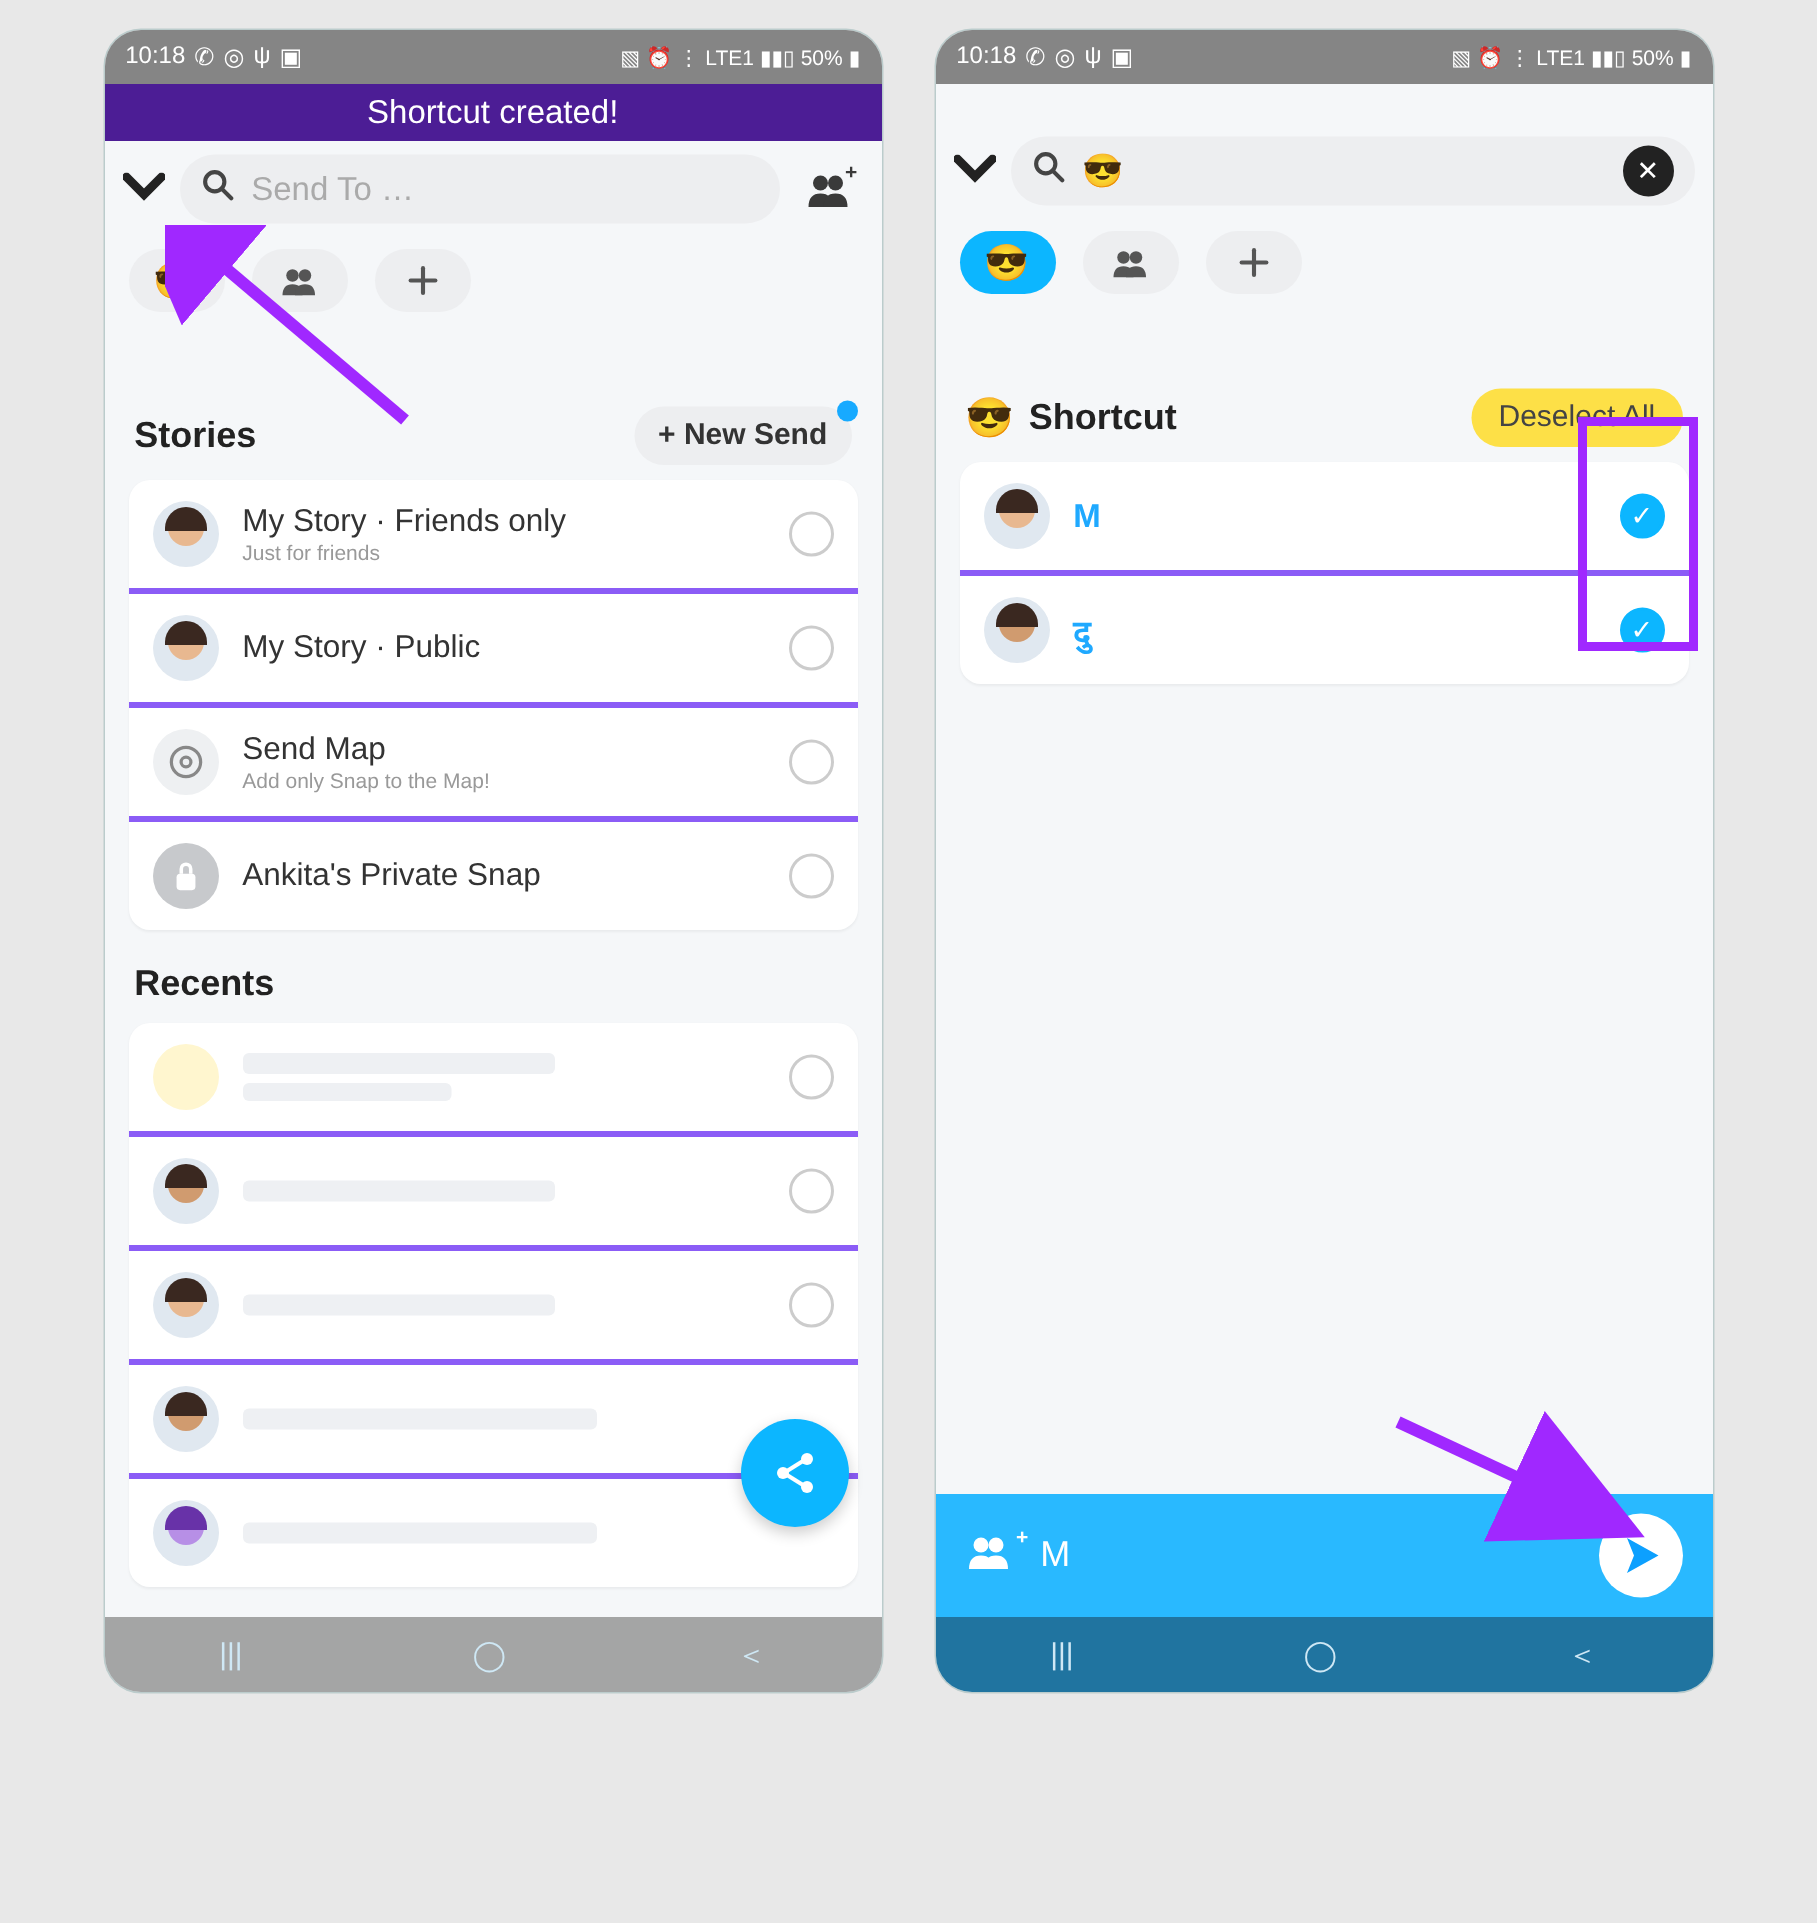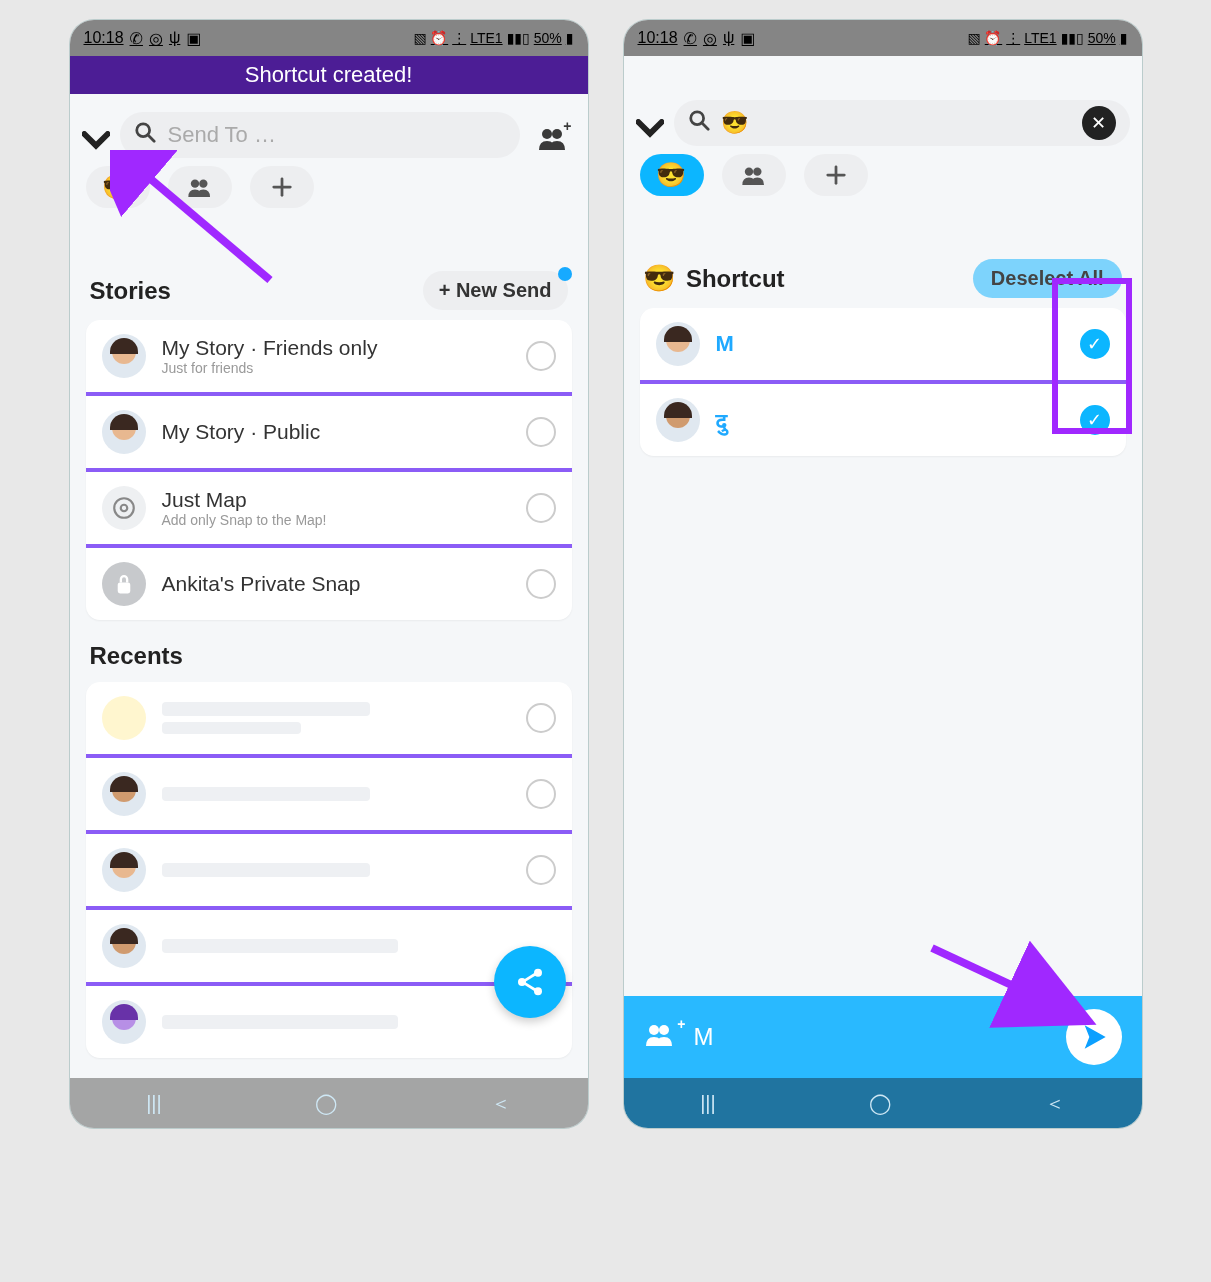--- a/index.html
+++ b/index.html
@@ -1,42 +1,42 @@
 <!DOCTYPE html>
 <html><head>
 <meta charset="utf-8">
 <style>
 * { box-sizing: border-box; margin: 0; padding: 0; }
 body { background: #e8e8e8; font-family: -apple-system, Helvetica, Arial, sans-serif; padding: 20px; display: flex; gap: 36px; justify-content: center; }
 .phone { width: 518px; height: 1108px; background: #f5f7f9; border-radius: 24px; overflow: hidden; position: relative; box-shadow: 0 0 0 1px #bcc; }
-.statusbar { height: 36px; background: #858585; color: #000000; display: flex; align-items: center; justify-content: space-between; padding: 0 14px; font-size: 16px; text-decoration: underline; }
+.statusbar { height: 36px; background: #858585; color: #ffffff; display: flex; align-items: center; justify-content: space-between; padding: 0 14px; font-size: 16px; }
 .status-left { display: flex; align-items: center; gap: 6px; }
 .status-right { display: flex; align-items: center; gap: 4px; font-size: 14px; }
 
 .banner { background: #4c1d95; color: #fff; text-align: center; padding: 6px; font-size: 22px; }
-.header-row { display: flex; align-items: flex-end; padding: 0 12px; height: 64px; gap: 10px; }
+.header-row { display: flex; align-items: center; padding: 0 12px; height: 64px; gap: 10px; }
 .chev-down { font-size: 28px; font-weight: bold; color: #222; }
 .searchbox { flex: 1; background: #edeef0; border-radius: 30px; height: 46px; display: flex; align-items: center; padding: 0 14px; gap: 12px; }
 .searchbox .mag { font-size: 22px; color: #444; }
 .searchbox .placeholder { color: #aaa; font-size: 22px; flex: 1; }
 .searchbox .emoji-input { font-size: 22px; }
 .close-circle { width: 34px; height: 34px; background: #222; border-radius: 50%; color: #fff; display: flex; align-items: center; justify-content: center; font-size: 18px; }
 .group-icon-hdr { width: 46px; height: 40px; display: flex; align-items: center; justify-content: center; font-size: 26px; color: #3a3a3a; position: relative; }
 .group-icon-hdr .plus-sup { position: absolute; top: 0; right: 4px; font-size: 14px; font-weight: bold; }
 
 .chips { display: flex; gap: 18px; padding: 8px 16px; }
 .chip { width: 64px; height: 42px; background: #edeef0; border-radius: 24px; display: flex; align-items: center; justify-content: center; font-size: 22px; color: #444; }
 .chip.active { background: #0cb6ff; }
 .chip .emoji { font-size: 24px; }
 
 .section-header { display: flex; align-items: center; justify-content: space-between; padding: 14px 20px 10px; position: relative; margin-top: 41px; }
 .section-title { font-size: 24px; font-weight: 700; color: #222; display: flex; align-items: center; gap: 8px; }
 .newstory-btn { background: #edeef0; border-radius: 22px; padding: 8px 16px; font-size: 20px; font-weight: 600; color: #333; position: relative; }
 .blue-dot { width: 14px; height: 14px; background: #17aaff; border-radius: 50%; position: absolute; top: -4px; right: -4px; }
-.deselect-btn { background: #7dd3fc; border-radius: 22px; padding: 8px 18px; font-size: 20px; font-weight: 700; color: #444; }
+.deselect-btn { background: #fde047; border-radius: 22px; padding: 8px 18px; font-size: 20px; font-weight: 400; color: #444; }
 
 .card { background: #fff; margin: 0 16px; border-radius: 14px; overflow: hidden; box-shadow: 0 1px 2px rgba(0,0,0,.05); }
 .row { display: flex; align-items: center; padding: 14px 16px; border-bottom: 4px solid #8b5cf6; gap: 16px; }
 .row:last-child { border-bottom: none; }
 .avatar { width: 44px; height: 44px; border-radius: 50%; background: #deeaf3 linear-gradient(160deg,#d8e6f0,#bcd1e0); flex-shrink: 0; display: flex; align-items: center; justify-content: center; font-size: 24px; }
 .avatar.gray { background: #c7c9cc; color: #fff; }
 .avatar.yellow { background: #fff6cf; }
 .row-text { flex: 1; }
 .row-title { font-size: 21px; color: #333; }
 .row-sub { font-size: 14px; color: #999; }
@@ -173,21 +173,21 @@
       <div class="radio"></div>
     </div>
     <div class="row">
       <div class="avatar" style="background:#eef0f2;">
         <svg width="26" height="26" viewBox="0 0 24 24">
             <circle cx="12" cy="12" r="9" fill="none" stroke="#888" stroke-width="2"></circle>
             <circle cx="12" cy="12" r="3" fill="none" stroke="#888" stroke-width="2"></circle>
           </svg>
       </div>
       <div class="row-text">
-        <div class="row-title">Just Map</div>
+        <div class="row-title">Send Map</div>
         <div class="row-sub">Add only Snap to the Map!</div>
       </div>
       <div class="radio"></div>
     </div>
     <div class="row">
       <div class="avatar gray">
         <svg width="20" height="22" viewBox="0 0 24 28">
             <rect x="4" y="12" width="16" height="14" rx="3" fill="#fff"></rect>
             <path d="M8 12 V8 a4 4 0 0 1 8 0 V12" fill="none" stroke="#fff" stroke-width="3"></path>
           </svg>

